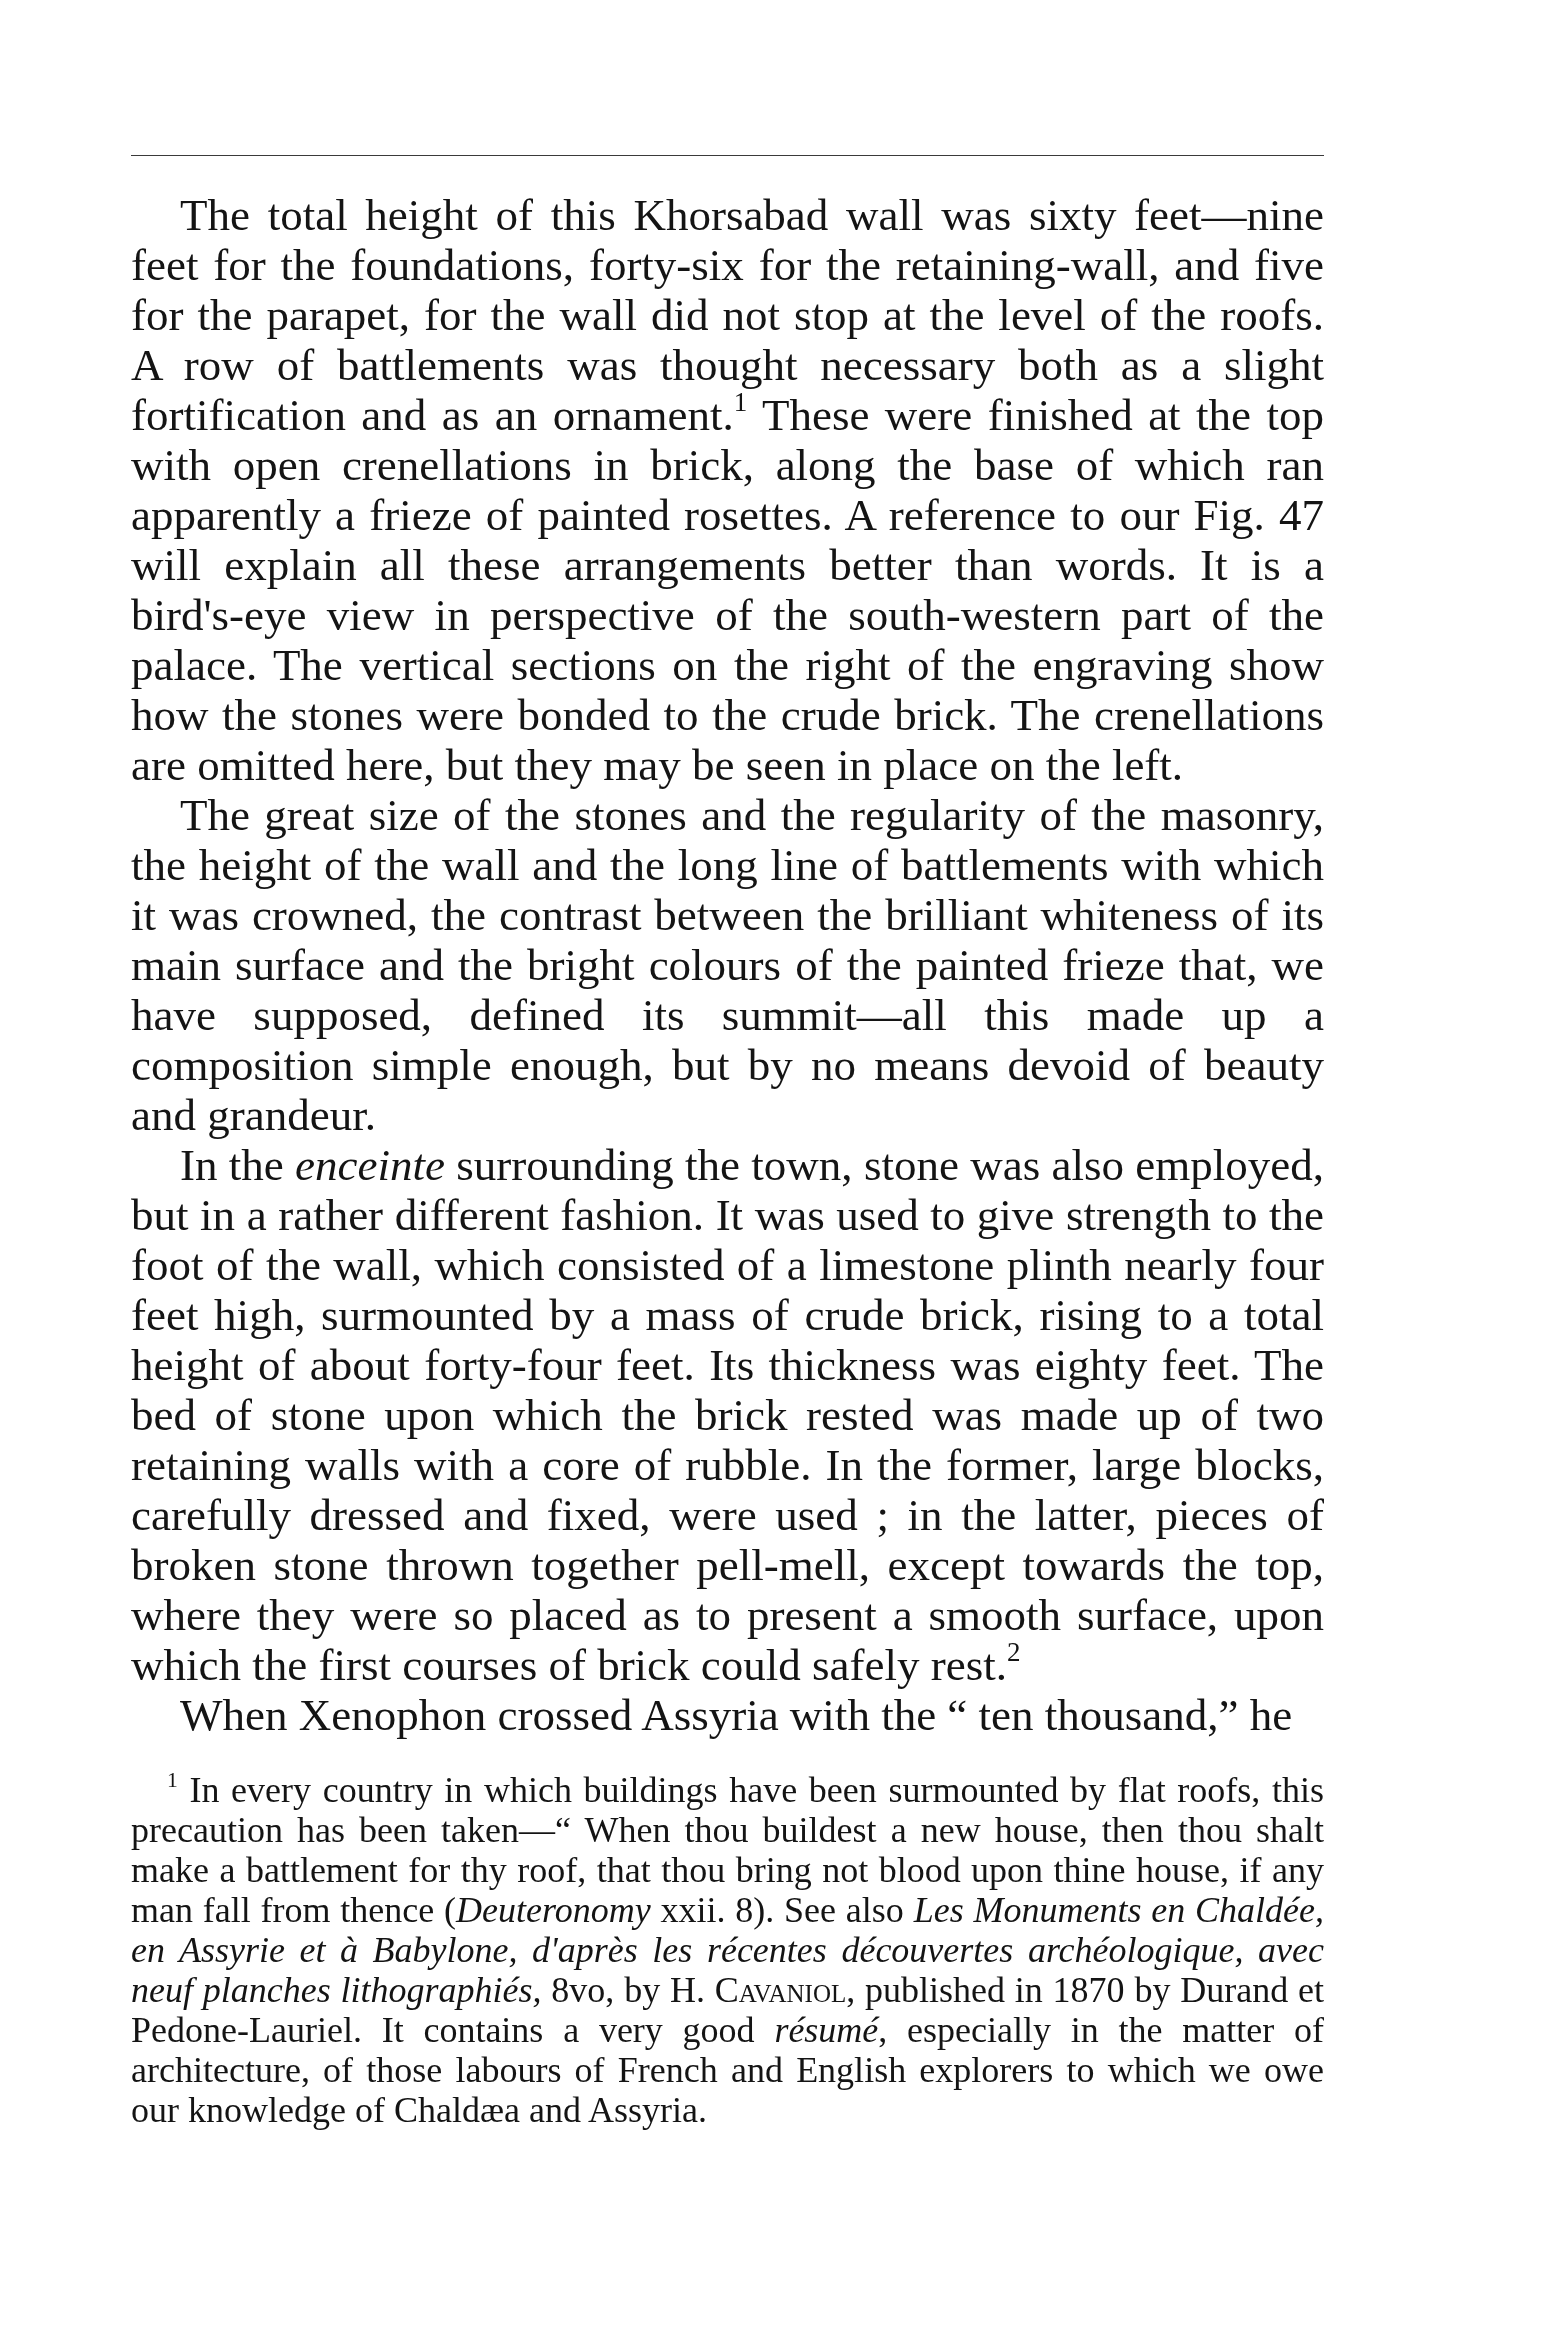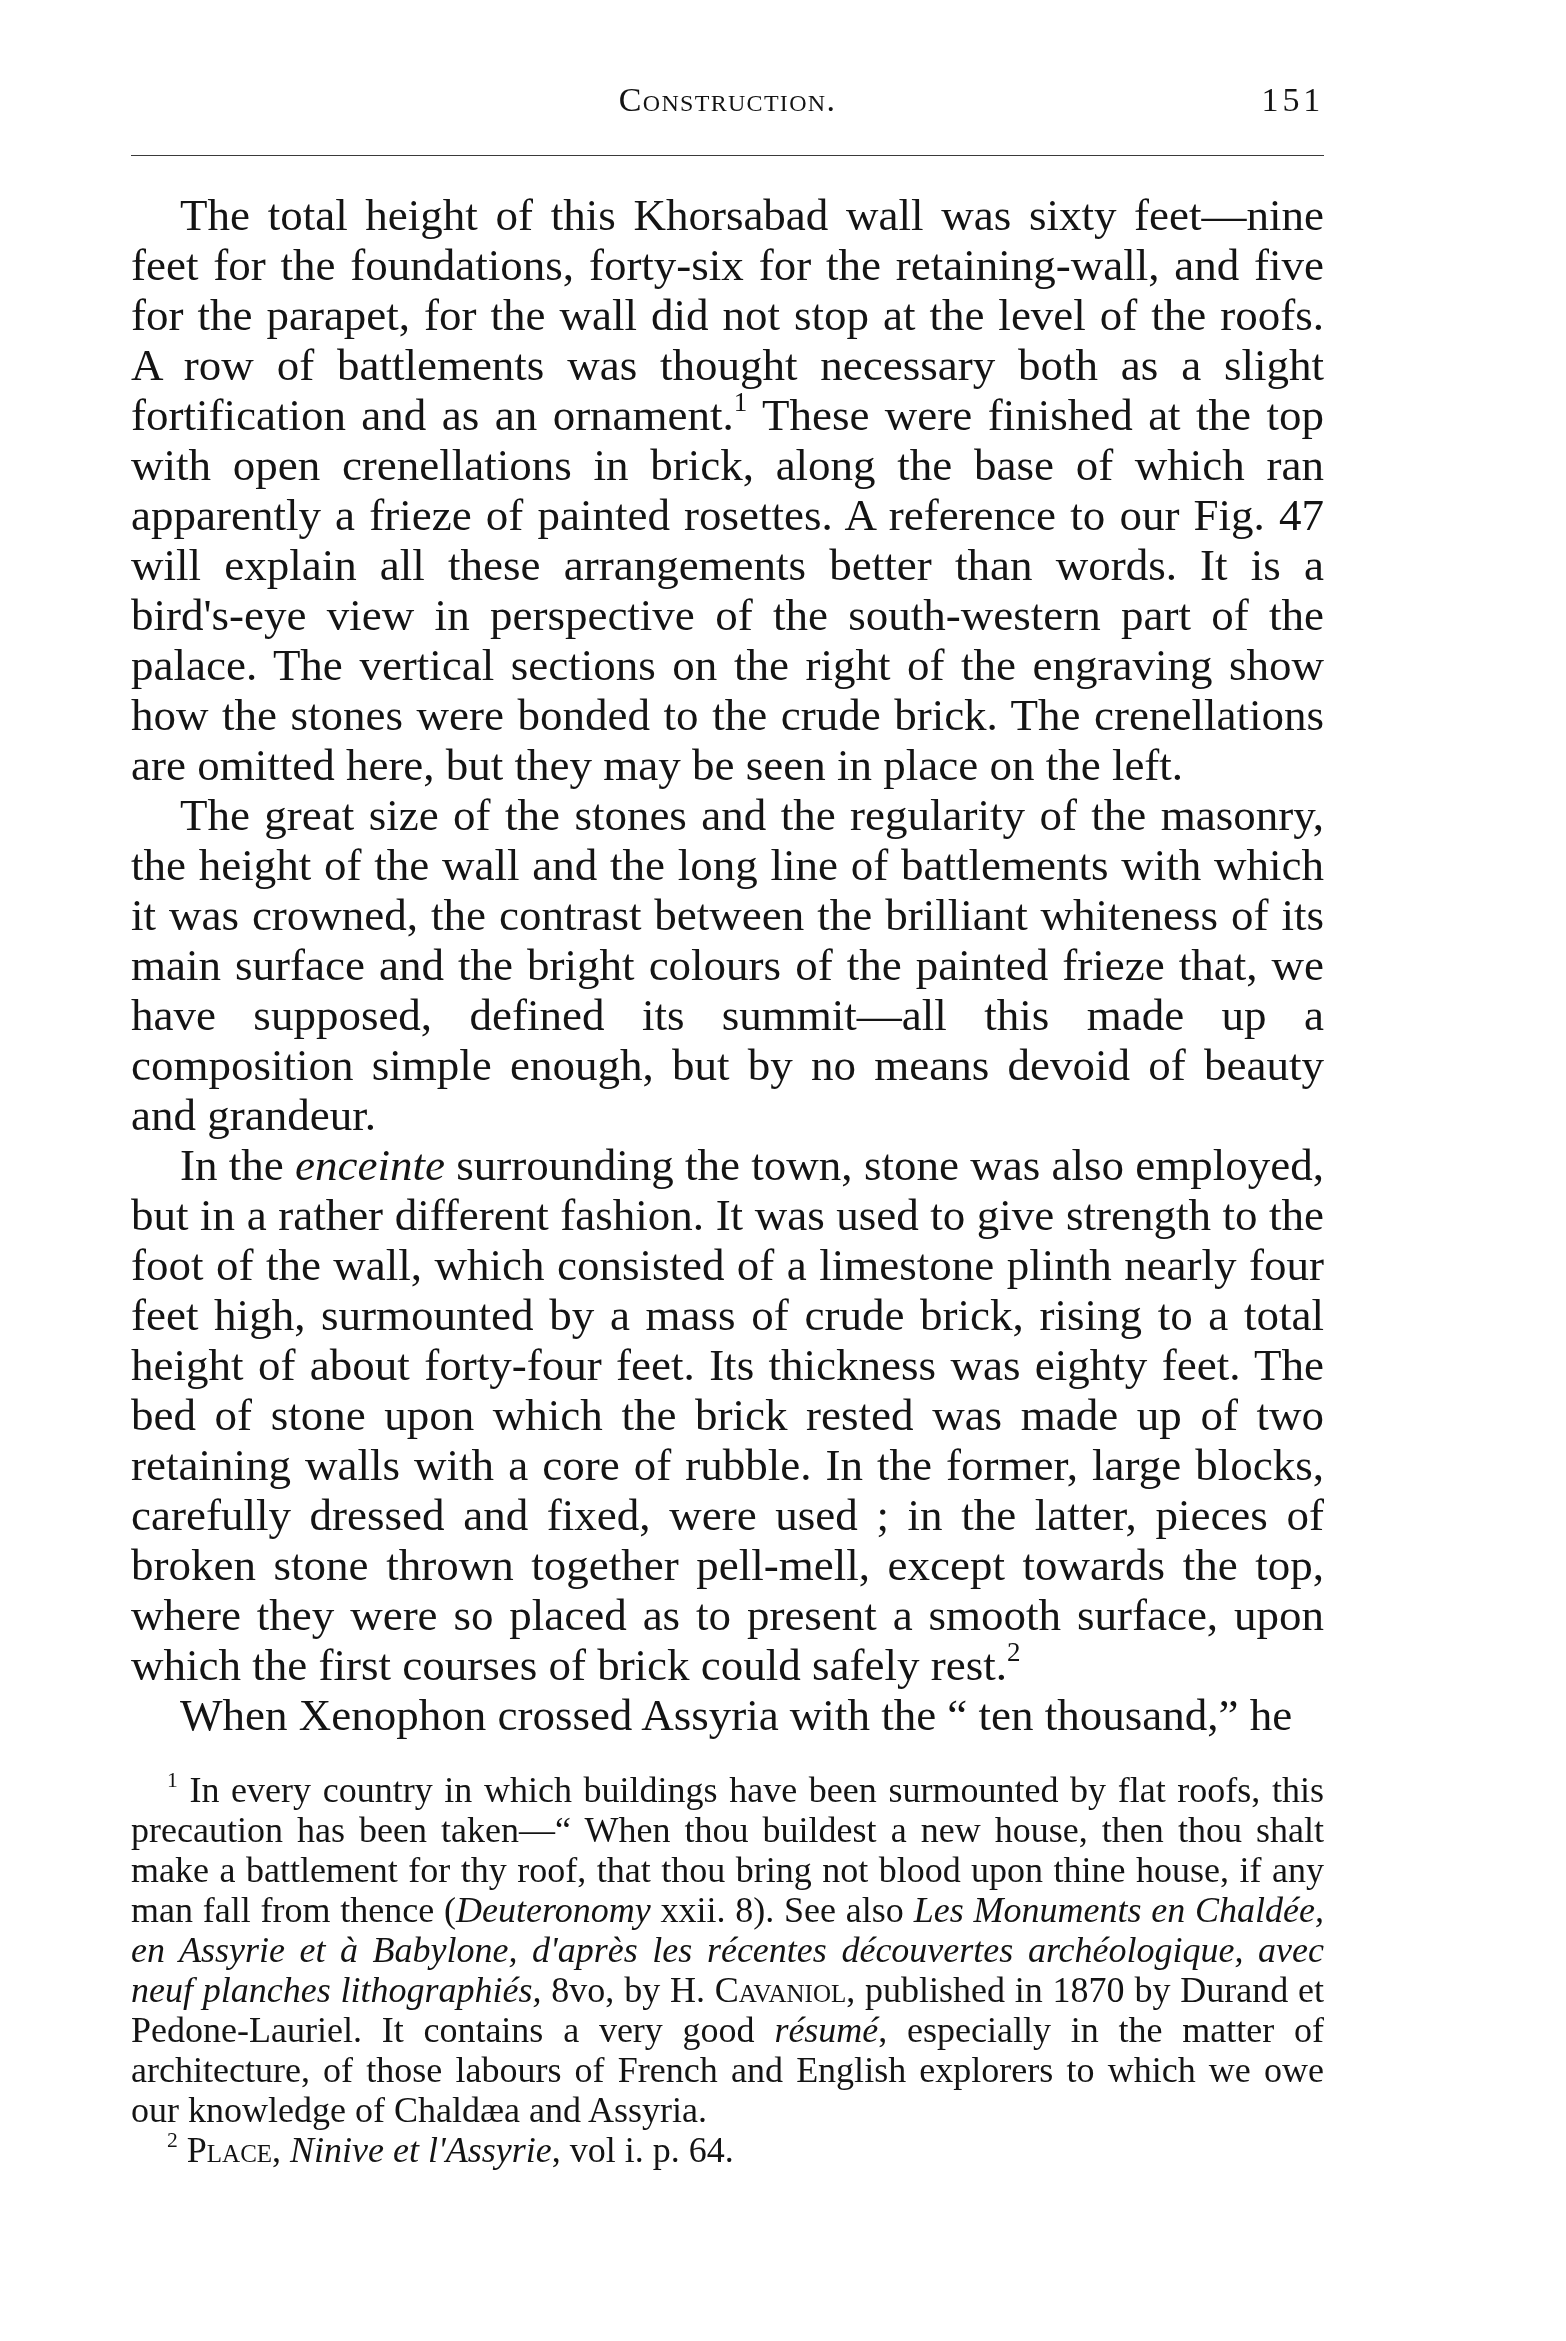--- a/index.html
+++ b/index.html
@@ -34,33 +34,28 @@
   .footnotes p { margin: 0; text-indent: 36px; }
   sup { font-size: 0.6em; line-height: 0; vertical-align: 0.7em; }
   i { font-style: italic; margin-top: 26px; }
   .sc { font-variant: small-caps; }
 </style>
 </head>
 <body>
 
 <div class="page">
 
-  <div class="running-head">
-    <span class="running-title">Construction.</span>
-    <span class="page-number">151</span>
-  </div>
 
   <div class="head-rule"></div>
 
   <div class="body-text">
     <p><span>The total height of this Khorsabad wall was sixty feet—nine feet for the foundations, forty-six for the retaining-wall, and five for the parapet, for the wall did not stop at the level of the roofs. A row of battlements was thought necessary both as a slight fortification and as an ornament.</span><sup>1</sup><span> These were finished at the top with open crenellations in brick, along the base of which ran apparently a frieze of painted rosettes. A reference to our Fig. 47 will explain all these arrangements better than words. It is a bird's-eye view in perspective of the south-western part of the palace. The vertical sections on the right of the engraving show how the stones were bonded to the crude brick. The crenellations are omitted here, but they may be seen in place on the left.</span></p>
     <p>The great size of the stones and the regularity of the masonry, the height of the wall and the long line of battlements with which it was crowned, the contrast between the brilliant whiteness of its main surface and the bright colours of the painted frieze that, we have supposed, defined its summit—all this made up a composition simple enough, but by no means devoid of beauty and grandeur.</p>
     <p><span>In the </span><i>enceinte</i><span> surrounding the town, stone was also employed, but in a rather different fashion. It was used to give strength to the foot of the wall, which consisted of a limestone plinth nearly four feet high, surmounted by a mass of crude brick, rising to a total height of about forty-four feet. Its thickness was eighty feet. The bed of stone upon which the brick rested was made up of two retaining walls with a core of rubble. In the former, large blocks, carefully dressed and fixed, were used ; in the latter, pieces of broken stone thrown together pell-mell, except towards the top, where they were so placed as to present a smooth surface, upon which the first courses of brick could safely rest.</span><sup>2</sup></p>
     <p>When Xenophon crossed Assyria with the “ ten thousand,” he</p>
   </div>
 
   <div class="footnotes">
     <p><sup>1</sup><span> In every country in which buildings have been surmounted by flat roofs, this precaution has been taken—“ When thou buildest a new house, then thou shalt make a battlement for thy roof, that thou bring not blood upon thine house, if any man fall from thence (</span><i>Deuteronomy</i><span> xxii. 8). See also </span><i>Les Monuments en Chaldée, en Assyrie et à Babylone, d'après les récentes découvertes archéologique, avec neuf planches lithographiés,</i><span> 8vo, by H. </span><span class="sc">Cavaniol</span><span>, published in 1870 by Durand et Pedone-Lauriel. It contains a very good </span><i>résumé</i><span>, especially in the matter of architecture, of those labours of French and English explorers to which we owe our knowledge of Chaldæa and Assyria.</span></p>
-    <p><sup>2</sup><span class="sc"> Place</span><span>, </span><i>Ninive et l'Assyrie</i><span>, vol i. p. 64.</span></p>
   </div>
 
 </div>
 
 
 </body></html>

